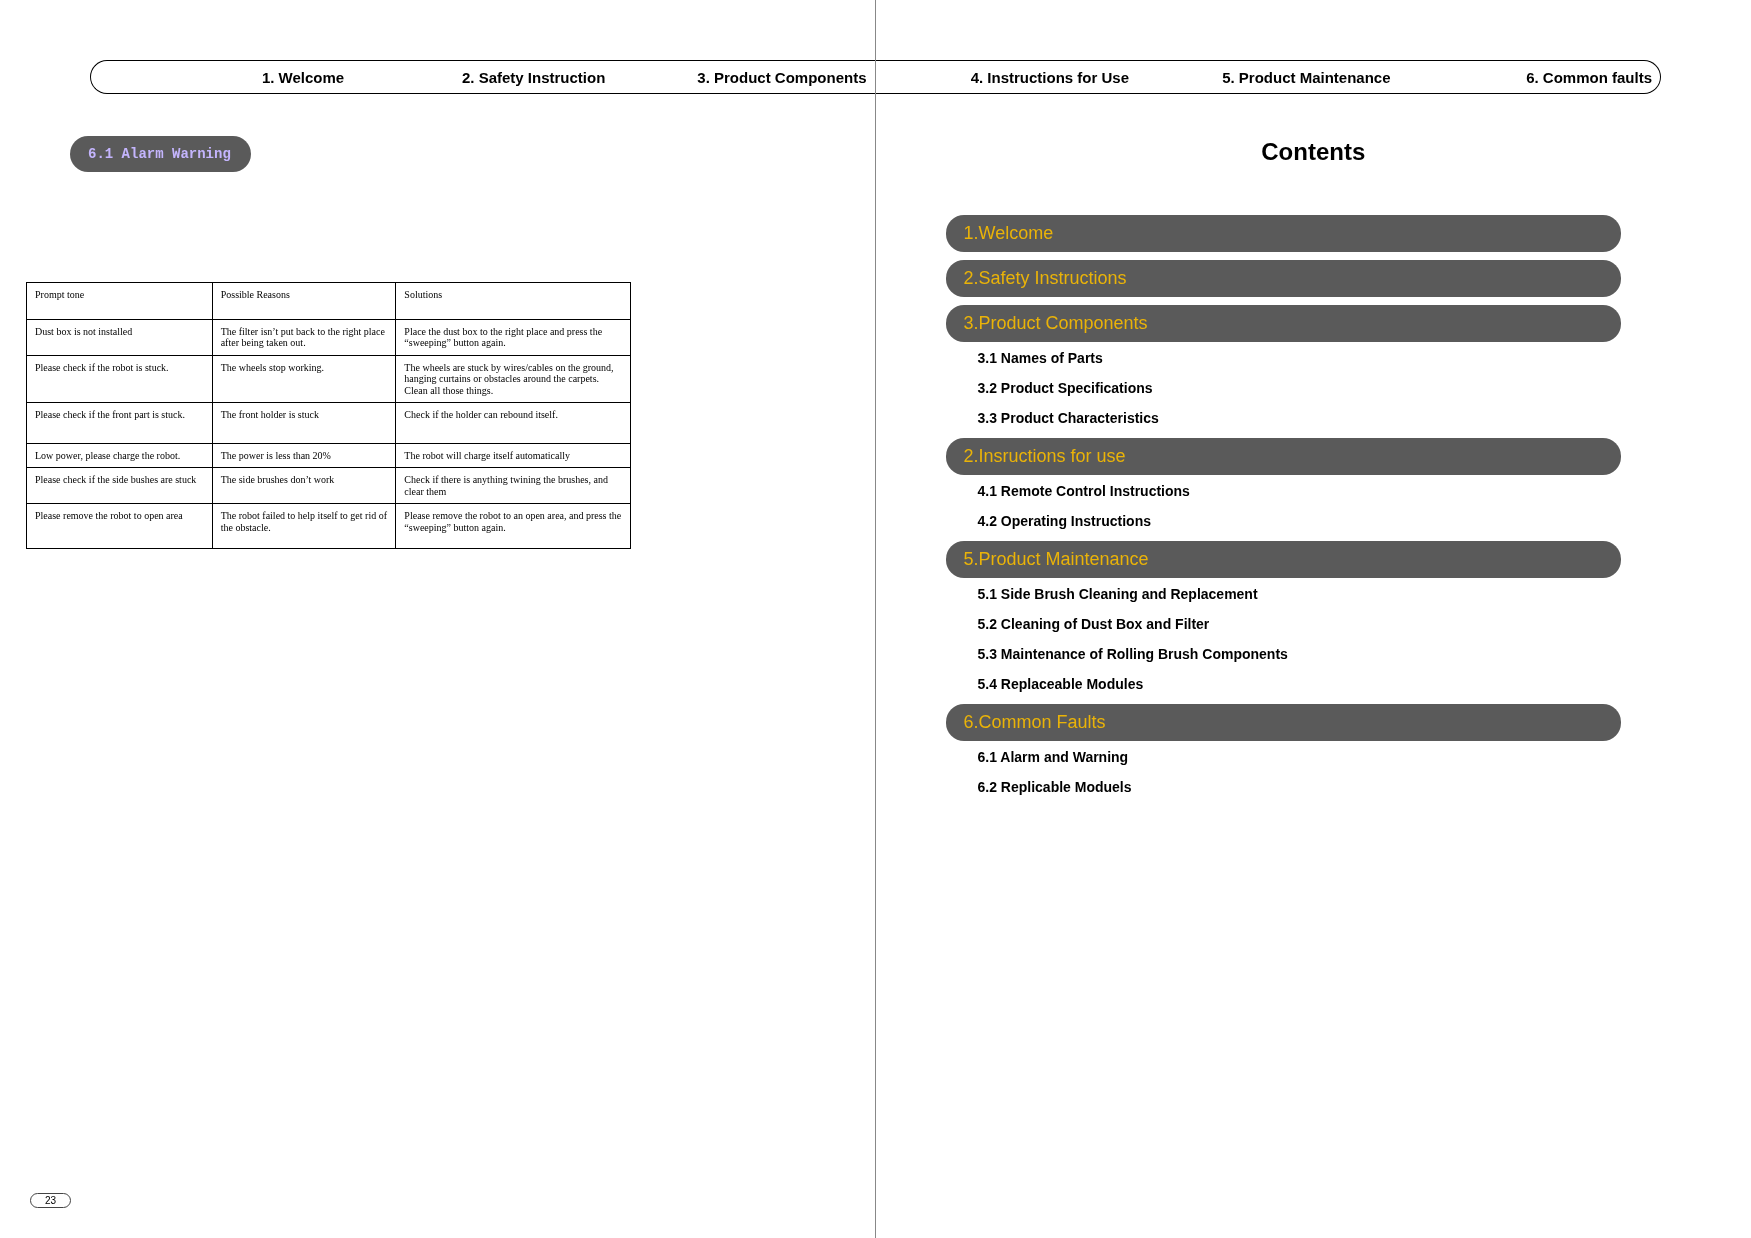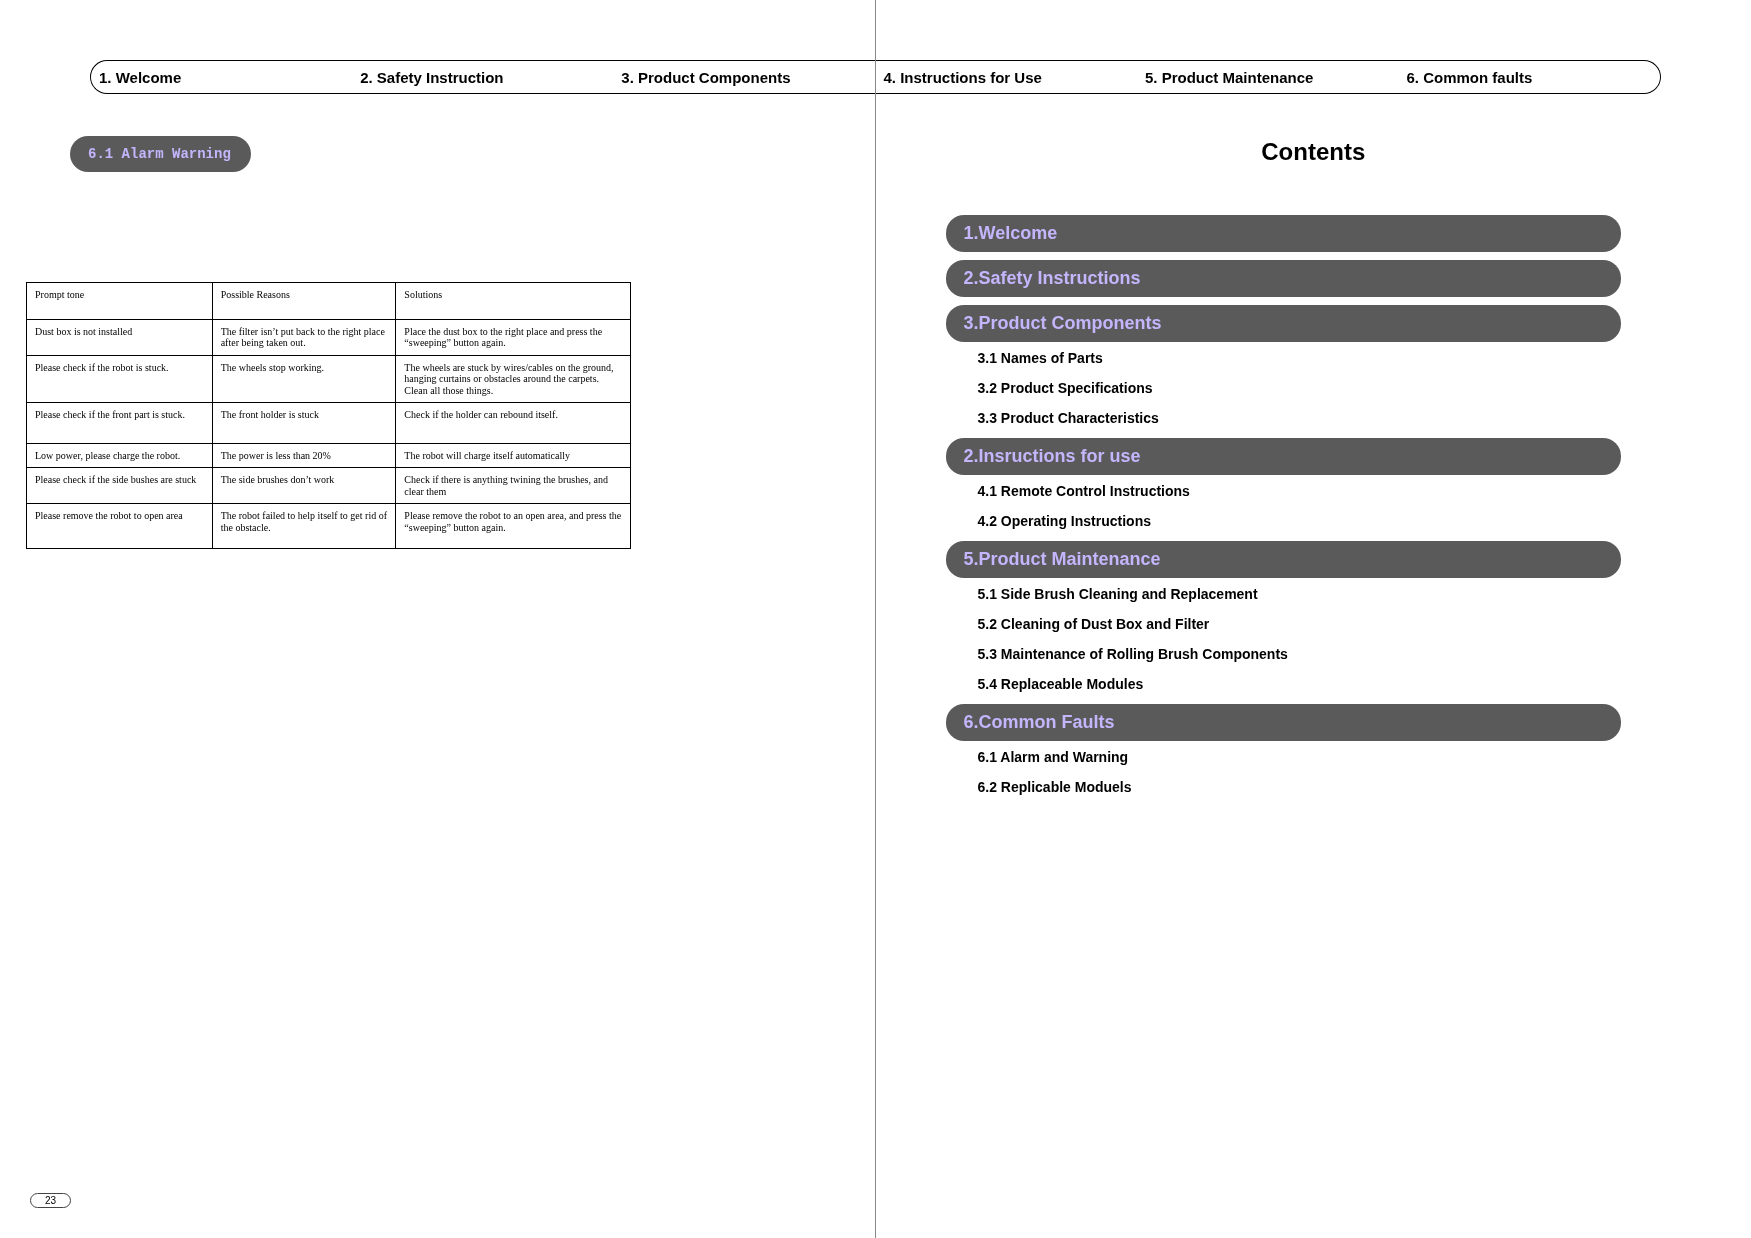--- a/index.html
+++ b/index.html
@@ -35,21 +35,21 @@
     border: 1px solid #000;
     border-radius: 17px;
     display: flex;
     align-items: center;
     font-size: 15px;
     font-weight: 600;
     background: #fff;
   }
   .page-left .topbar { border-right: none; border-top-right-radius: 0; border-bottom-right-radius: 0; }
   .page-right .topbar { left: 0; right: 90px; border-left: none; border-top-left-radius: 0; border-bottom-left-radius: 0; }
-  .topbar .tab { flex: 1; text-align: left; padding: 0 8px; white-space: nowrap; }
+  .topbar .tab { flex: 1; text-align: right; padding: 0 8px; white-space: nowrap; }
 
   
   .badge-6-1 {
     position: absolute;
     top: 136px;
     left: 70px;
     background: #5a5a5a;
     color: #c4b5fd;
     font-size: 14px;
     font-weight: 600;
@@ -100,23 +100,23 @@
     font-weight: 700;
   }
   .toc {
     position: absolute;
     top: 215px;
     left: 70px;
     right: 130px;
   }
   .toc-pill {
     background: #5a5a5a;
-    color: #c4b5fd;
+    color: #eab308;
     font-size: 18px;
-    font-weight: 700;
+    font-weight: 400;
     padding: 8px 18px;
     border-radius: 18px;
     margin-bottom: 4px;
   }
   .toc-sub {
     font-size: 14px;
     font-weight: 700;
     padding: 4px 0 4px 32px;
     margin-bottom: 6px;
   }

